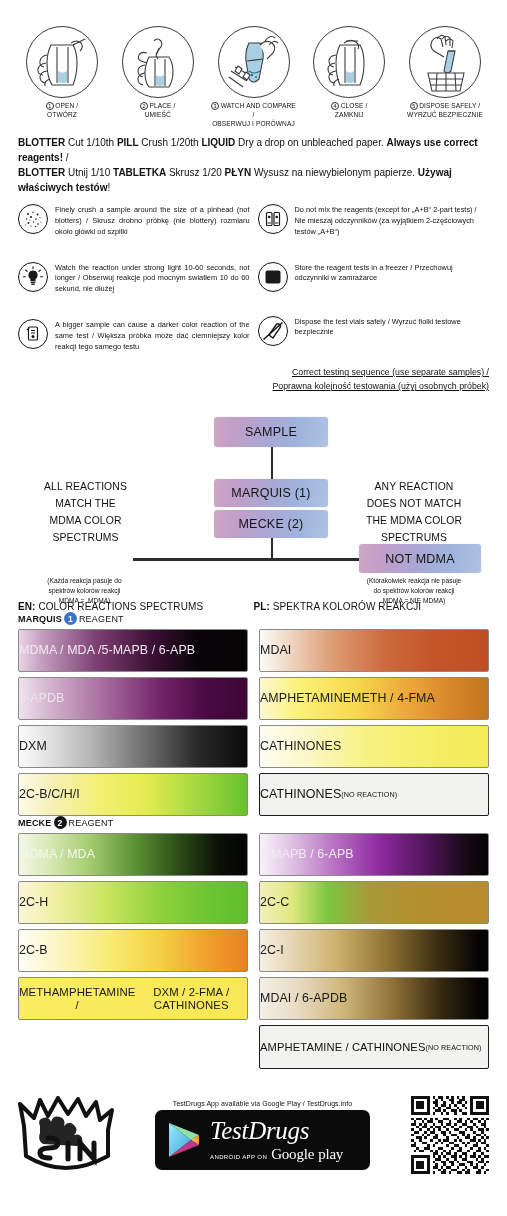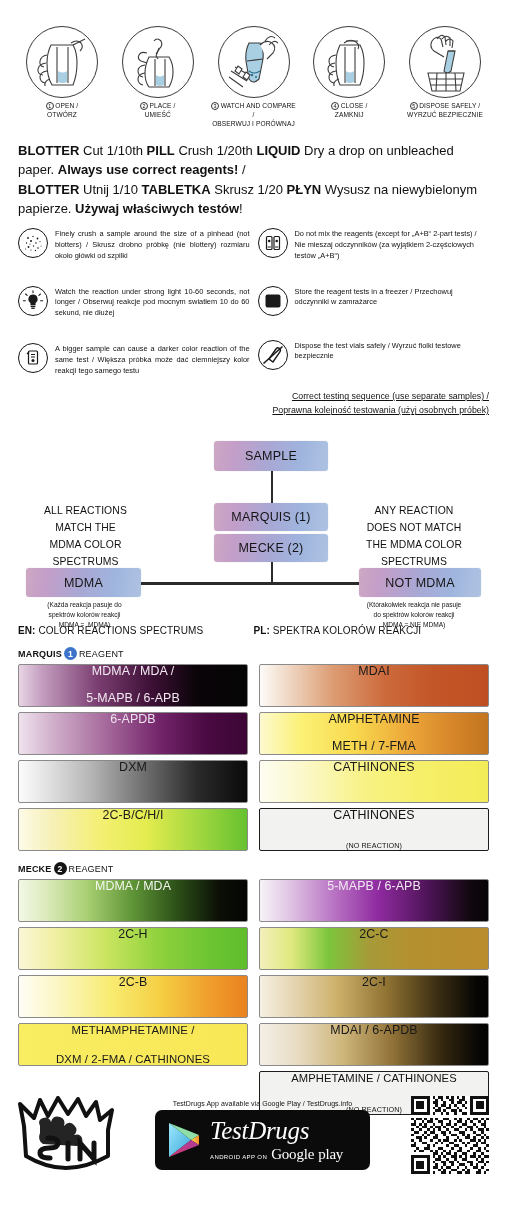--- a/index.html
+++ b/index.html
@@ -24,21 +24,21 @@
   .step-circle svg { position: absolute; top: 0; left: 0; }
   .step-cap { margin-top: 4px; text-align: center; font-size: 6.6px; line-height: 1.35;
     letter-spacing: .1px; color: #111; font-weight: 500; }
   .stepnum {
     display: inline-block; width: 8px; height: 8px; line-height: 7.4px;
     border: 1px solid #333; border-radius: 50%; font-size: 5.4px;
     text-align: center; vertical-align: middle; margin-right: 1.5px;
   }
 
   
-  .blotter { margin-top: 12px; font-size: 13px; line-height: 1.5; color: #111; }
+  .blotter { margin-top: 6px; font-size: 10px; line-height: 1.5; color: #111; }
   .blotter b { font-weight: bold; }
 
   
   .tips { display: flex; margin-top: 9px; gap: 8px; }
   .tipcol { width: 50%; display: flex; flex-direction: column; gap: 24px; }
   .tip { display: flex; gap: 7px; align-items: flex-start; }
   .tip-ic {
     flex: 0 0 auto; width: 30px; height: 30px; border-radius: 50%;
     border: 1.6px solid #141414; position: relative; background: #fff;
     display: flex; align-items: center; justify-content: center;
@@ -64,35 +64,35 @@
     line-height: 1.62; color: #111; letter-spacing: .1px;
   }
   .note { position: absolute; text-align: center; font-size: 6.6px; line-height: 1.5; color: #111; }
 
   
   .enpl { display: flex; margin-top: 2px; font-size: 10px; letter-spacing: .1px; }
   .enpl > div { width: 50%; }
   .enpl b { font-weight: bold; }
 
   
-  .rhead { margin-top: 11px; font-size: 9px; display: flex; align-items: center; letter-spacing: .2px; }
+  .rhead { font-size: 9px; display: flex; align-items: center; letter-spacing: .2px; }
   .rhead .nm { font-weight: bold; }
   .badge {
     display: inline-flex; align-items: center; justify-content: center;
     width: 13px; height: 13px; border-radius: 50%; color: #fff;
     font-size: 8.6px; font-weight: bold; margin: 0 2px;
   }
   .badge.b1 { background: #3d74c9; }
   .badge.b2 { background: #151515; }
 
   .bars { display: flex; gap: 11px; margin-top: 4px; }
   .barcol { width: 50%; display: flex; flex-direction: column; gap: 5px; }
   .bar {
     height: 43px; border: 1px solid #8a8a8a; border-radius: 2px;
-    display: flex; flex-direction: column; align-items: center; justify-content: space-between;
+    display: flex; flex-direction: row; align-items: center; justify-content: flex-start;
     font-size: 12.4px; line-height: 1.12; text-align: center; letter-spacing: .1px;
     position: relative; overflow: hidden;
   }
   .bar .l2 { display: block; }
   .bar .sub { font-size: 7.2px; letter-spacing: .1px; margin-top: 1px; }
   .bar.noreact { border: 1.6px solid #1c1c1c; background: #f2f2f0; color: #111; }
 
   
   .footer { position: absolute; left: 18px; right: 18px; bottom: 42px;
     display: flex; align-items: center; gap: 14px; }
@@ -330,21 +330,20 @@
     <div class="vline" style="top:30px; height:32px;"></div>
 
     <div class="gbox" style="left:196px; top:62px; width:114px; height:28px;">MARQUIS (1)</div>
     <div class="gbox" style="left:196px; top:93px; width:114px; height:28px;">MECKE (2)</div>
     <div class="vline" style="top:121px; height:22px;"></div>
     <div class="hline" style="left:115px; top:141px; width:277px;"></div>
 
     <div class="side" style="left:0px; top:62px; width:135px;">ALL REACTIONS<br>MATCH THE<br>MDMA COLOR<br>SPECTRUMS</div>
     <div class="side" style="right:0px; top:62px; width:150px;">ANY REACTION<br>DOES NOT MATCH<br>THE MDMA COLOR<br>SPECTRUMS</div>
 
-    <div class="gbox" style="left:8px; top:127px; width:115px; height:29px;">MDMA</div>
     <div class="gbox" style="right:8px; top:127px; width:122px; height:29px;">NOT MDMA</div>
 
     <div class="note" style="left:0px; top:159px; width:133px;">(Każda reakcja pasuje do<br>spektrów kolorów reakcji<br>MDMA =&nbsp;&nbsp;MDMA)</div>
     <div class="note" style="right:0px; top:159px; width:150px;">(Którakolwiek reakcja nie pasuje<br>do spektrów kolorów reakcji<br>MDMA = NIE MDMA)</div>
   </div>
 
   <div class="enpl">
     <div><b>EN:</b><span> COLOR REACTIONS SPECTRUMS</span></div>
     <div><b>PL:</b><span> SPEKTRA KOLORÓW REAKCJI</span></div>
   </div>
@@ -371,21 +370,21 @@
         <span class="l2">2C-B/C/H/I</span>
       </div>
     </div>
 
     <div class="barcol">
       <div class="bar" id="mq-r0" style="background: linear-gradient(90deg, rgb(253, 251, 248) 0%, rgb(240, 217, 198) 12%, rgb(221, 156, 115) 32%, rgb(204, 106, 60) 55%, rgb(195, 86, 40) 76%, rgb(191, 79, 34) 100%); color: rgb(26, 26, 26);">
         <span class="l2">MDAI</span>
       </div>
       <div class="bar" id="mq-r1" style="background: linear-gradient(90deg, rgb(253, 249, 208) 0%, rgb(251, 241, 117) 18%, rgb(248, 216, 78) 42%, rgb(237, 169, 58) 64%, rgb(215, 134, 42) 84%, rgb(194, 117, 31) 100%); color: rgb(26, 26, 26);">
         <span class="l2">AMPHETAMINE</span>
-        <span class="l2">METH / 7-FMA</span>
+        <span class="l2">METH / 4-FMA</span>
       </div>
       <div class="bar" id="mq-r2" style="background: linear-gradient(90deg, rgb(253, 253, 242) 0%, rgb(251, 248, 200) 20%, rgb(248, 242, 135) 45%, rgb(246, 239, 106) 70%, rgb(243, 236, 88) 100%); color: rgb(26, 26, 26);">
         <span class="l2">CATHINONES</span>
       </div>
       <div class="bar noreact" id="mq-r3" style="color: rgb(17, 17, 17);">
         <span class="l2">CATHINONES</span>
         <span class="sub">(NO REACTION)</span>
       </div>
     </div>
   </div>

